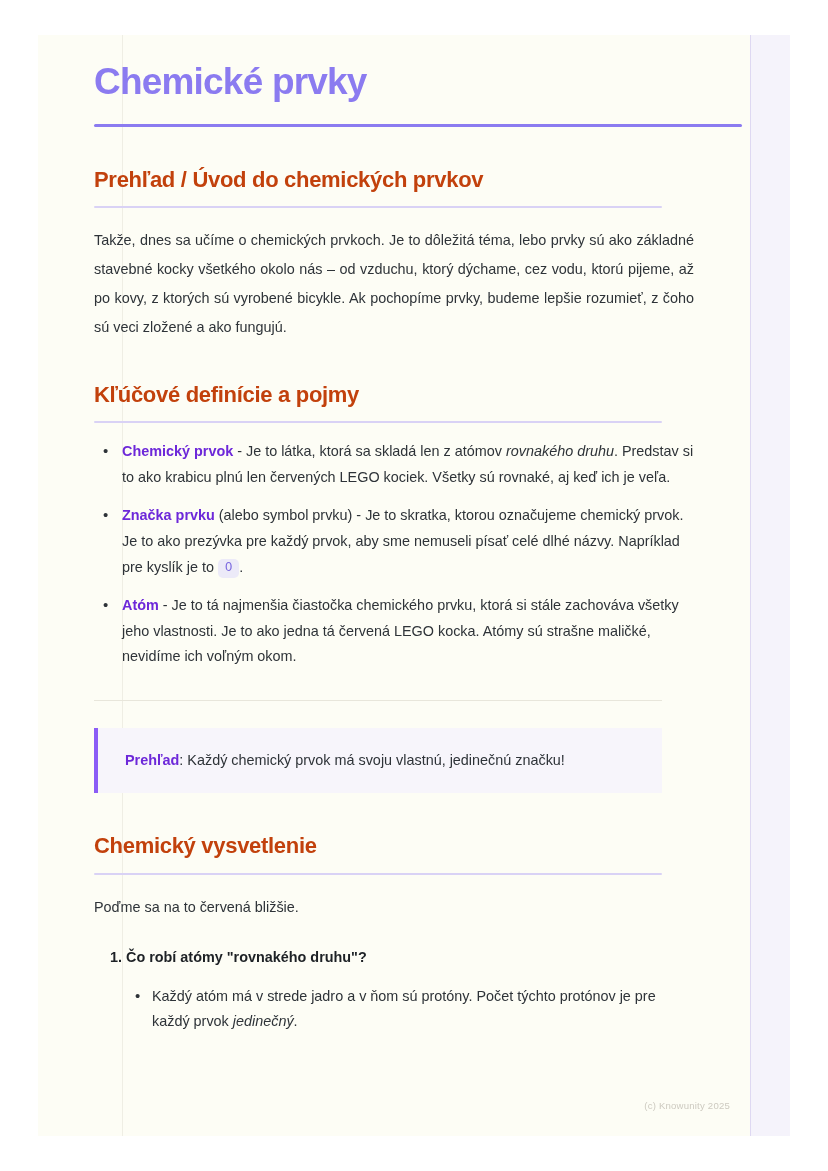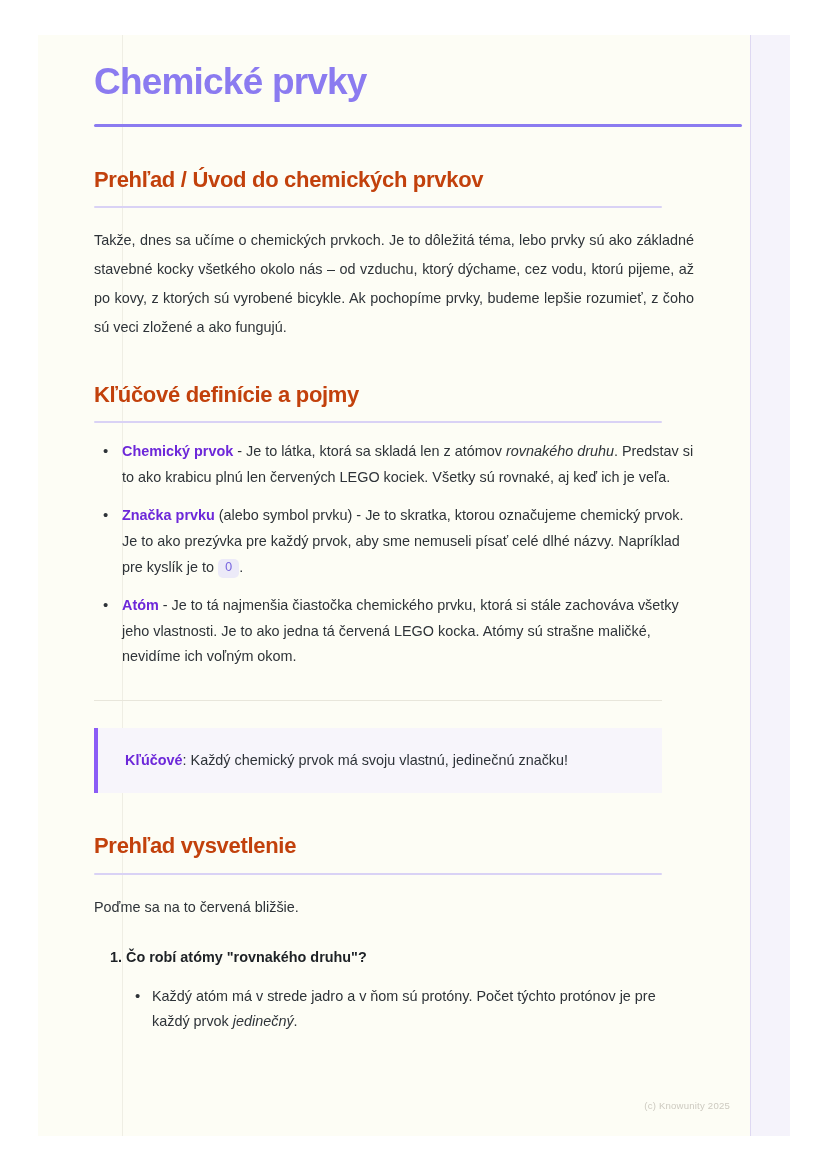--- a/index.html
+++ b/index.html
@@ -240,24 +240,24 @@
           <strong>Značka prvku</strong><span> (alebo symbol prvku) - Je to skratka, ktorou označujeme chemický prvok. Je to ako prezývka pre každý prvok, aby sme nemuseli písať celé dlhé názvy. Napríklad pre kyslík je to </span><code class="chip">O</code><span>.</span>
         </li>
         <li>
           <strong>Atóm</strong><span> - Je to tá najmenšia čiastočka chemického prvku, ktorá si stále zachováva všetky jeho vlastnosti. Je to ako jedna tá červená LEGO kocka. Atómy sú strašne maličké, nevidíme ich voľným okom.</span>
         </li>
       </ul>
 
       <hr class="divider">
 
       <blockquote class="callout">
-        <strong>Kľúčové</strong><span>: Každý chemický prvok má svoju vlastnú, jedinečnú značku!</span>
+        <strong>Prehľad</strong><span>: Každý chemický prvok má svoju vlastnú, jedinečnú značku!</span>
       </blockquote>
 
-      <h2 class="sec-title">Prehľad vysvetlenie</h2>
+      <h2 class="sec-title">Chemický vysvetlenie</h2>
       <div class="sec-rule"></div>
       <p class="body left">Poďme sa na to červená bližšie.</p>
 
       <ol class="numbered">
         <li>
           <span>Čo robí atómy "rovnakého druhu"?</span>
           <ul class="sub-bullets">
             <li>
               <span>Každý atóm má v strede jadro a v ňom sú protóny. Počet týchto protónov je pre každý prvok </span><em>jedinečný</em><span>.</span>
             </li>

